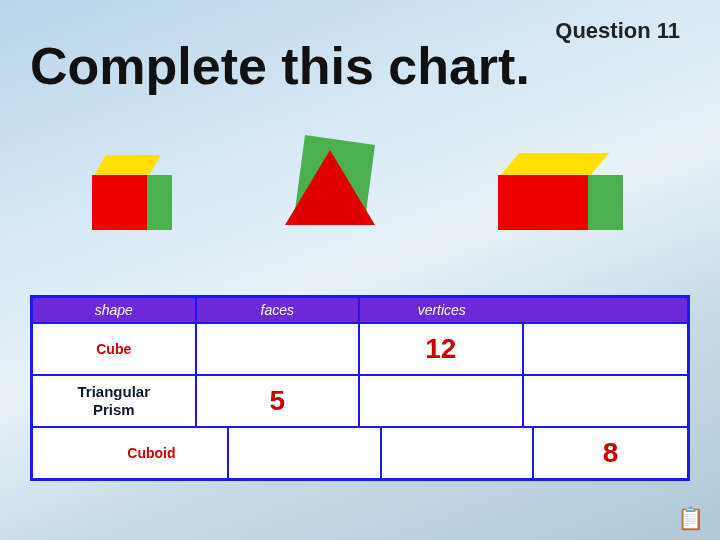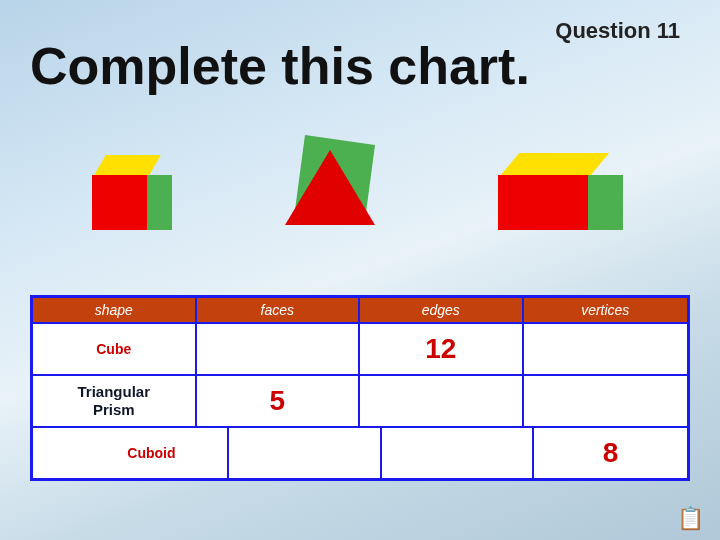--- a/index.html
+++ b/index.html
@@ -126,21 +126,21 @@
       top: 295px;
       left: 30px;
       width: 660px;
       border: 3px solid #1a1aee;
       background: white;
     }
 
     .chart-header {
       display: grid;
       grid-template-columns: 1fr 1fr 1fr 1fr;
-      background: #c2410c;
+      background: #6d28d9;
       border-bottom: 2px solid #1a1aee;
     }
 
     .chart-header-cell {
       text-align: center;
       padding: 4px 6px;
       font-size: 14px;
       color: white;
       font-style: italic;
       border-right: 2px solid #1a1aee;
@@ -233,21 +233,20 @@
     <div class="cuboid-top"></div>
     <div class="cuboid-right"></div>
     <div class="cuboid-front"></div>
   </div>
 </div>
 
 <div class="chart-container">
   <div class="chart-header">
     <div class="chart-header-cell">shape</div>
     <div class="chart-header-cell">faces</div>
-    <div class="chart-header-cell">edges</div>
     <div class="chart-header-cell">vertices</div>
   </div>
 
   <div class="chart-row">
     <div class="chart-cell shape-name">Cube</div>
     <div class="chart-cell empty"></div>
     <div class="chart-cell">12</div>
     <div class="chart-cell empty"></div>
   </div>
 

